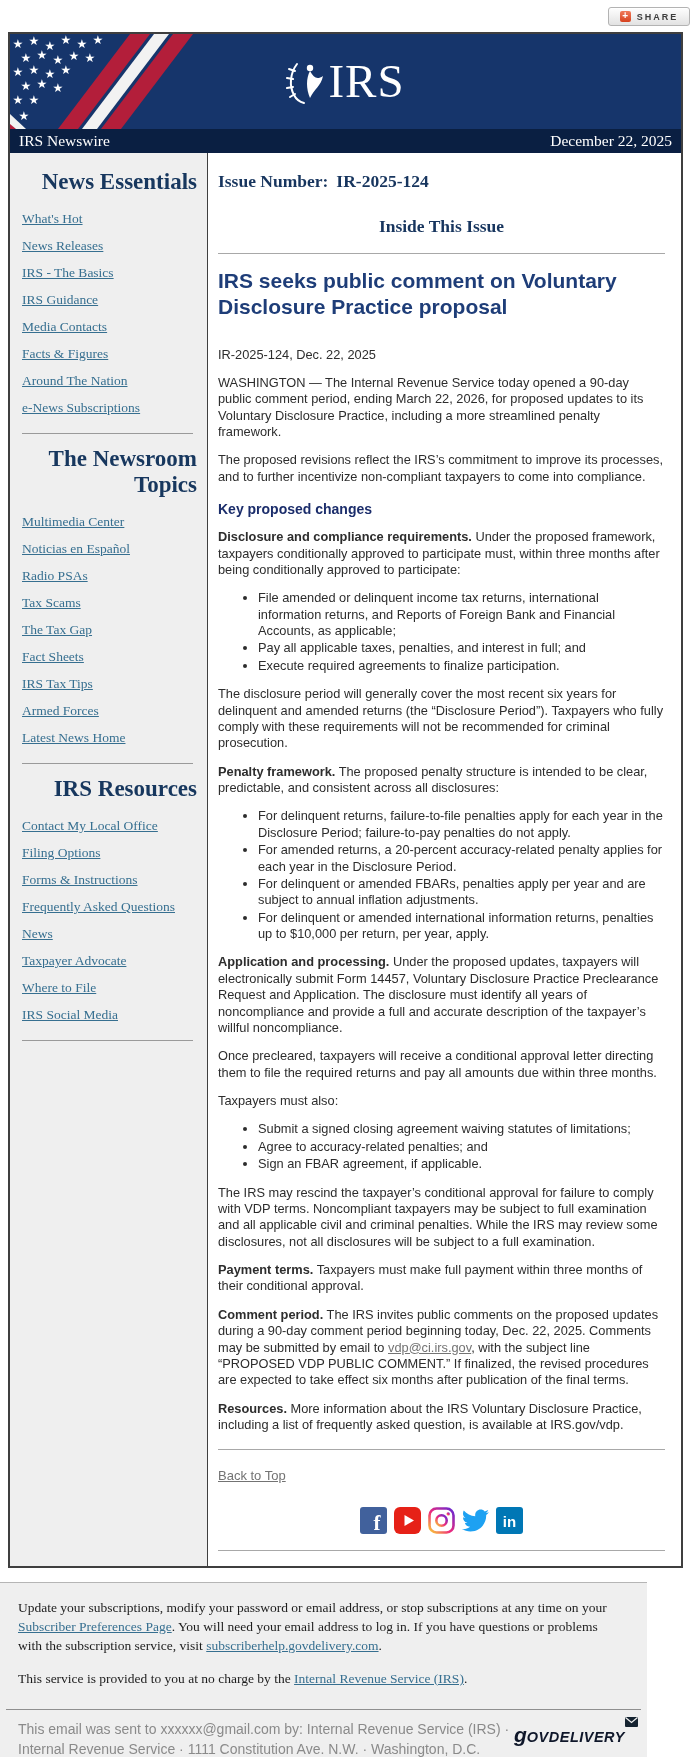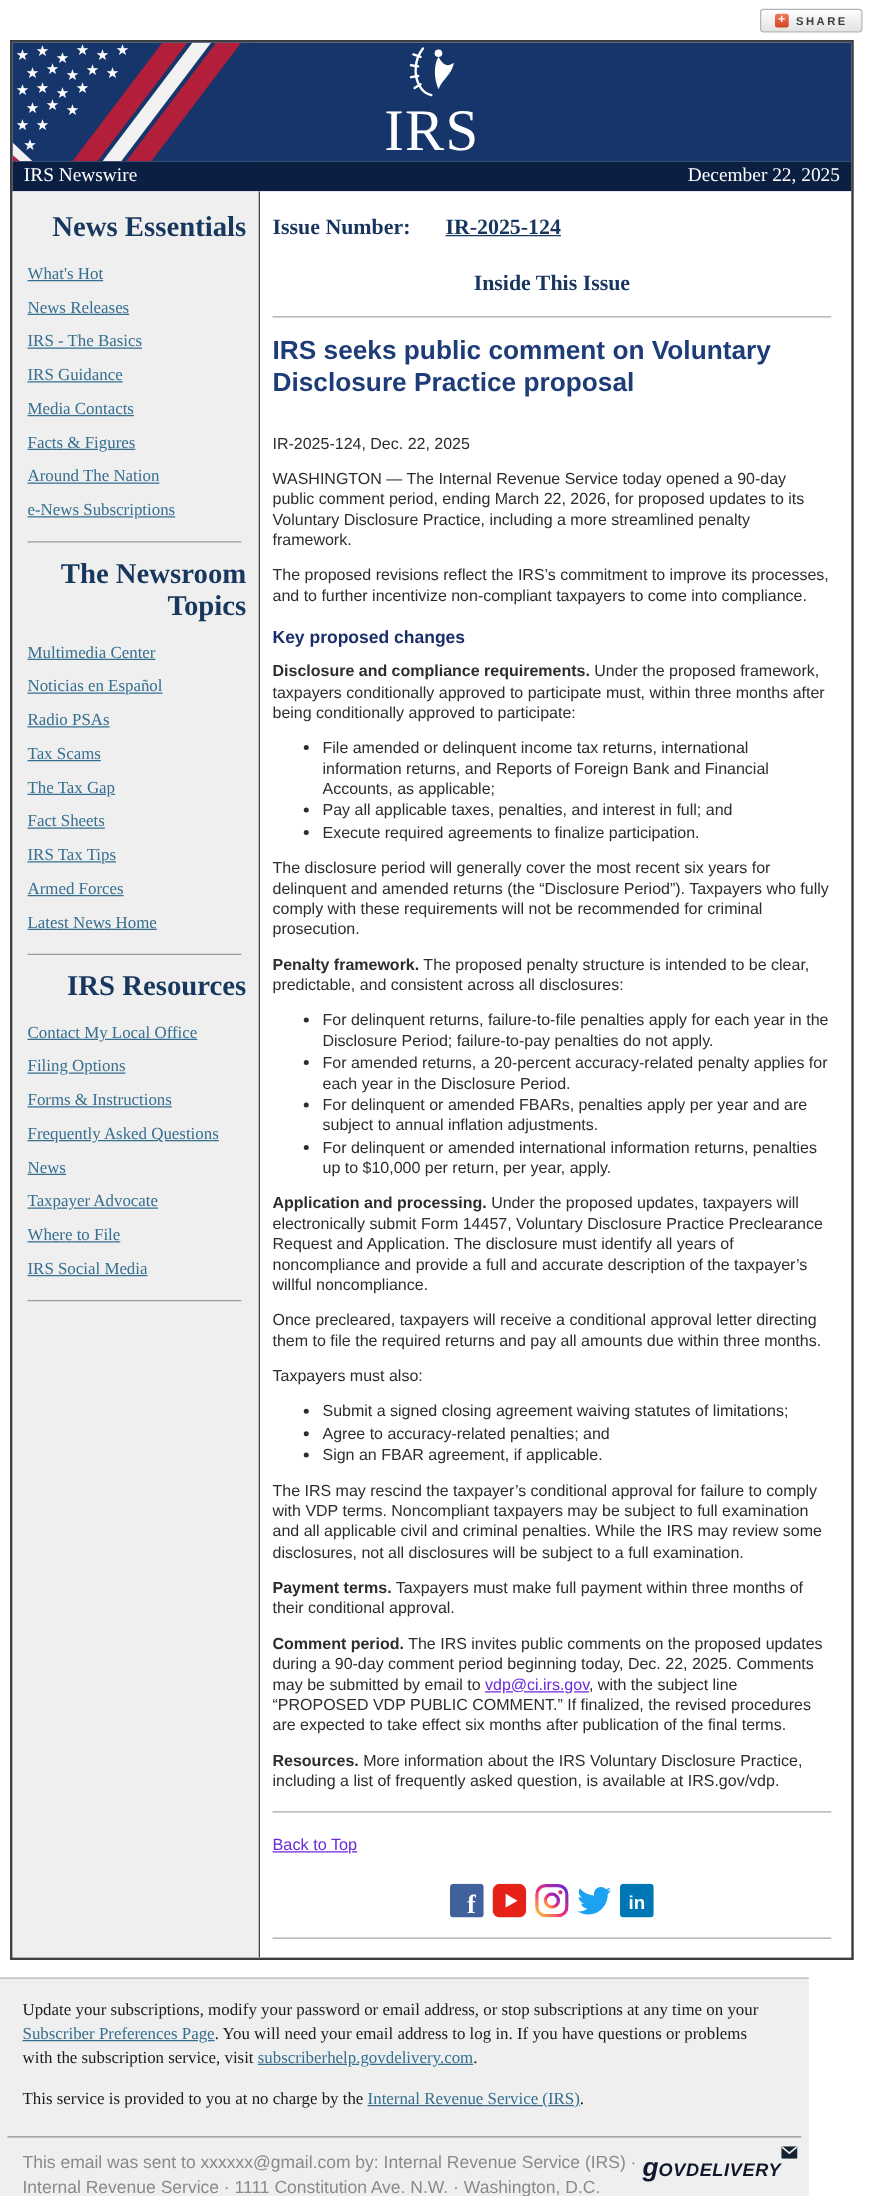--- a/index.html
+++ b/index.html
@@ -30,21 +30,21 @@
   
   .email-box{
     position:absolute;left:8px;top:32px;width:675px;height:1536px;
     border:2px solid #3f3f3f;box-sizing:border-box;background:#fff;
     display:flex;flex-direction:column;
   }
   .banner{height:95px;flex:0 0 95px;background:#16356b;position:relative;overflow:hidden;}
   .flag{position:absolute;left:0;top:0;}
   .irs-logo{
     position:absolute;left:0;top:0;width:100%;height:100%;
-    display:flex;align-items:center;justify-content:center;gap:4px;color:#fff;flex-direction:column;
+    display:flex;align-items:center;justify-content:center;gap:4px;color:#fff;
   }
   .irs-text{font-family:"Liberation Serif",serif;font-size:47px;line-height:1;letter-spacing:1px;}
   .datebar{
     height:24px;flex:0 0 24px;background:#0a1f42;color:#fff;
     display:flex;justify-content:space-between;align-items:center;
     padding:0 9px;font-size:15.5px;
   }
   .columns{flex:1;display:flex;align-items:stretch;overflow:hidden;}
 
   
@@ -60,31 +60,31 @@
   .sb-link-row{line-height:14px;}
   .sb-hr{border:0;border-top:1px solid #9a9a9a;margin:18px 4px 2px 0;}
 
   
   .main{
     flex:1;box-sizing:border-box;background:#fff;
     padding:12px 16px 8px 10px;
     font-family:"Liberation Sans",sans-serif;overflow:hidden;
   }
   .issue-row{font-family:"Liberation Serif",serif;font-size:17.5px;font-weight:bold;color:#17355e;margin:6px 0 0;}
-  .issue-value{margin-left:28px;text-decoration:underline;}
+  .issue-value{margin-left:8px;}
   .inside-row{font-family:"Liberation Serif",serif;font-size:17.5px;font-weight:bold;color:#17355e;margin:24px 0 0;text-align:center;}
   hr.rule{border:0;border-top:1px solid #a8a8a8;margin:16px 0 14px;}
   .article-title{
     font-size:21px;line-height:1.25;color:#1e3d78;margin:4px 0 26px;font-weight:bold;
   }
   .main p{font-size:12.8px;line-height:1.28;color:#2d2d2d;margin:12px 0;}
   .main h2{font-size:14px;color:#1b2d6b;margin:16px 0 10px;font-weight:bold;}
   .main ul{margin:12px 0;padding-left:40px;}
   .main li{font-size:12.8px;line-height:1.28;color:#2d2d2d;margin:1px 0;}
-  .main a{color:#6d28d9;text-decoration:underline;cursor:pointer;}
+  .main a{color:#737373;text-decoration:underline;cursor:pointer;}
   .back-link{display:inline-block;font-size:13px;margin:4px 0 8px;}
 
   .social-row{display:flex;justify-content:center;align-items:center;gap:7px;margin:16px 0 12px;}
   .social-row a{display:inline-block;width:27px;height:27px;cursor:pointer;}
 
   .box-footer{font-family:"Liberation Serif",serif;}
   .box-footer p{font-family:"Liberation Serif",serif;font-size:13px;line-height:1.3;color:#1c1c1c;margin:12px 0;}
 
   
   .gray-footer{

